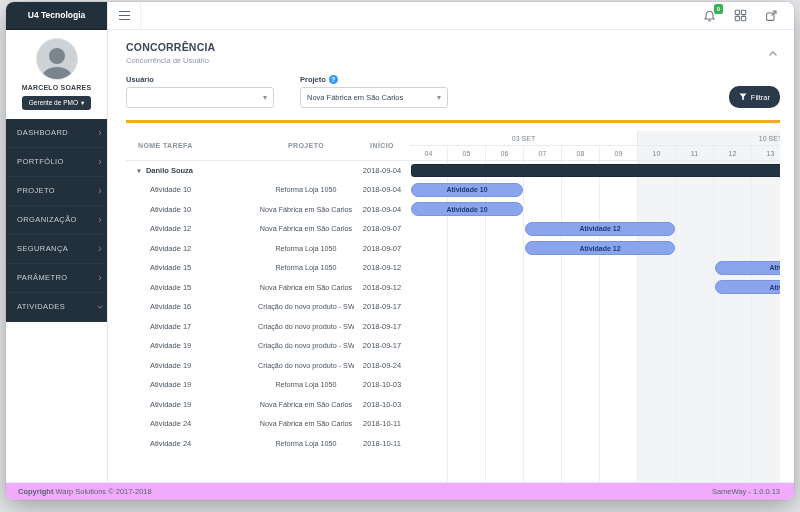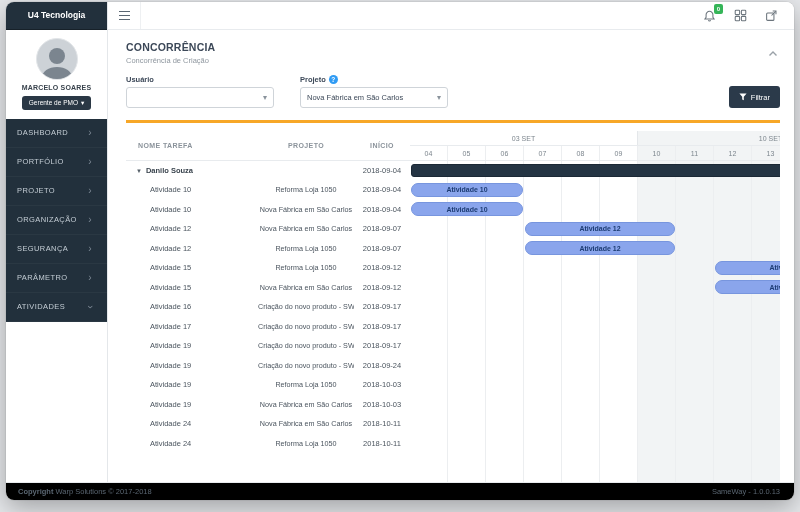--- a/index.html
+++ b/index.html
@@ -26,21 +26,21 @@
   .sidebar{width:101px;flex:0 0 auto;background:#22303c;display:flex;flex-direction:column;}
   .brand{height:28px;line-height:27px;text-align:center;color:#fff;font-size:8.5px;font-weight:bold;
     border-bottom:1px solid rgba(0,0,0,.3);}
   .profile{background:#fff;text-align:center;padding:8px 4px 9px;}
   .avatar{width:42px;height:42px;border-radius:50%;margin:0 auto 4px;background:#cdd2d7;overflow:hidden;
     display:flex;align-items:flex-end;justify-content:center;border:1px solid #e2e5e8;}
   .uname{font-size:7px;font-weight:bold;color:#39434d;letter-spacing:.2px;}
   .role{margin-top:3px;background:#2a3845;color:#fff;font-size:6.5px;border:none;border-radius:3px;
     padding:3px 7px;display:inline-flex;align-items:center;gap:3px;font-family:inherit;}
   .side-item{height:29px;display:flex;align-items:center;justify-content:space-between;
-    padding:0 15px 0 11px;color:#c4cdd5;font-size:7.5px;letter-spacing:.4px;cursor:pointer;
+    padding:0 5px 0 11px;color:#c4cdd5;font-size:7.5px;letter-spacing:.4px;cursor:pointer;
     border-bottom:1px solid rgba(255,255,255,.04);}
   .si-caret{color:#7b8793;font-size:10px;line-height:1;}
   .side-item.open .si-caret{transform:rotate(90deg);}
   .submenu{background:#fff;}
   .sub-item{height:25px;display:flex;align-items:center;padding-left:18px;font-size:8px;color:#5a6672;cursor:pointer;}
   .sub-item.active{color:#222d38;font-weight:bold;}
   .side-fill{flex:1;background:#fff;}
 
   
   .main{flex:1;min-width:0;display:flex;flex-direction:column;background:#fff;border-left:1px solid #e4e7ea;}
@@ -60,21 +60,21 @@
   .collapse{cursor:pointer;padding:2px;}
 
   .filters{display:flex;align-items:flex-end;gap:26px;margin-top:10px;flex:0 0 auto;}
   .field label{display:block;font-size:7.5px;font-weight:bold;color:#3c4858;margin-bottom:3px;}
   .select{width:148px;height:21px;border:1px solid #cfd4d9;border-radius:3px;background:#fff;
     display:flex;align-items:center;justify-content:space-between;padding:0 6px;
     font-size:7.5px;color:#3c4858;cursor:pointer;}
   .sel-caret{color:#8a939c;font-size:8px;}
   .help{display:inline-block;width:9px;height:9px;border-radius:50%;background:#2f9bf4;color:#fff;
     font-size:6.5px;text-align:center;line-height:9px;margin-left:3px;font-weight:bold;}
-  .filtrar{margin-left:auto;background:#2b3a4a;color:#fff;border:none;border-radius:3px;height:22px;
+  .filtrar{margin-left:auto;background:#2b3a4a;color:#fff;border:none;border-radius:10px;height:22px;
     padding:0 10px;font-size:7.5px;display:flex;align-items:center;gap:4px;font-family:inherit;cursor:pointer;}
 
   .orange-line{height:2.5px;background:#f7a728;margin-top:12px;flex:0 0 auto;}
 
   
   .gantt{flex:1;min-height:0;display:flex;margin-top:8px;}
   .gantt-grid{width:284px;flex:0 0 auto;display:flex;flex-direction:column;}
   .grid-head{height:30px;flex:0 0 auto;display:flex;align-items:center;border-bottom:1px solid #e8ebee;
     font-size:7px;color:#8b939b;font-weight:bold;letter-spacing:.4px;}
   .gh-name{width:132px;padding-left:12px;} .gh-project{width:96px;text-align:center;} .gh-start{width:56px;text-align:center;}
@@ -96,21 +96,21 @@
   .tl-day{width:38px;flex:0 0 auto;text-align:center;font-size:7px;color:#7d868e;line-height:15px;
     border-right:1px solid #eceef0;}
   .tl-body{position:relative;flex:1;overflow:hidden;
     background-image:repeating-linear-gradient(to right,transparent 0px,transparent 37px,#eceef0 37px,#eceef0 38px);}
   .tl-row{height:19.5px;position:relative;}
   .bar{position:absolute;top:2.5px;height:14px;border-radius:7px;background:#8aa5ec;
     border:1px solid #7795de;display:flex;align-items:center;justify-content:center;
     font-size:7px;font-weight:bold;color:#1d3c73;overflow:hidden;white-space:nowrap;cursor:pointer;}
   .bar.group-bar{background:#243443;border-color:#1b2835;border-radius:3px;top:3.5px;height:13px;}
 
-  .footer{height:18px;flex:0 0 auto;background:#000000;border-top:1px solid #e8ebee;
+  .footer{height:18px;flex:0 0 auto;background:#f0abfc;border-top:1px solid #e8ebee;
     display:flex;align-items:center;justify-content:space-between;padding:0 14px 0 12px;
     font-size:7.5px;color:#5a6672;}
 </style>
 </head>
 <body>
 
 <div class="browser-window">
 
 
   <div class="app">
@@ -195,21 +195,21 @@
             </svg>
           </div>
         </div>
       </div>
 
       <div class="content">
 
         <div class="content-head">
           <div>
             <div class="title">CONCORRÊNCIA</div>
-            <div class="subtitle">Concorrência de Criação</div>
+            <div class="subtitle">Concorrência de Usuário</div>
           </div>
           <div class="collapse">
             <svg width="10" height="7" viewBox="0 0 10 7">
               <polyline points="1.5,5.5 5,2 8.5,5.5" fill="none" stroke="#9aa1a8" stroke-width="1.4"></polyline>
             </svg>
           </div>
         </div>
 
         <div class="filters">
           <div class="field">

